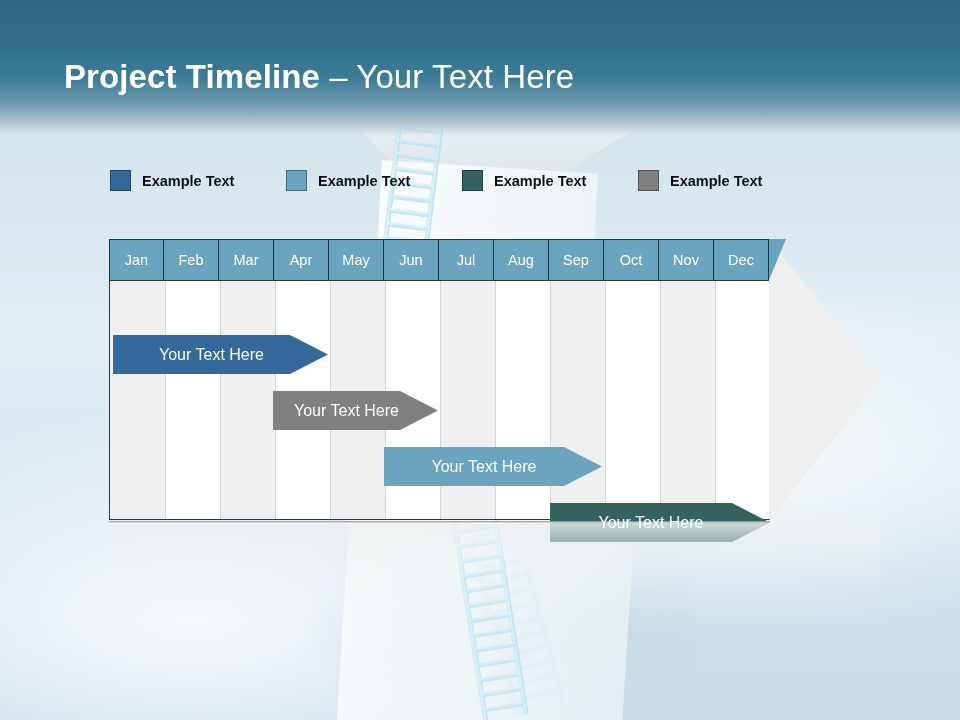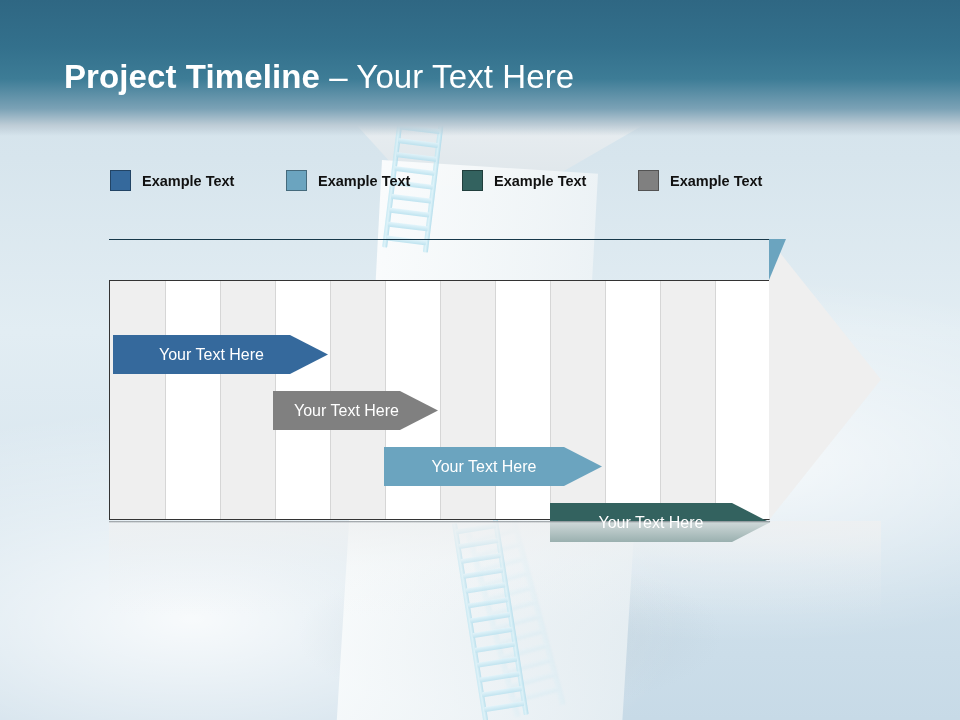--- a/index.html
+++ b/index.html
@@ -379,20 +379,34 @@
         <div class="col-line" style="left: 385px;"></div>
         <div class="col-stripe alt" style="left: 440px;"></div>
         <div class="col-line" style="left: 440px;"></div>
         <div class="col-stripe" style="left: 495px;"></div>
         <div class="col-line" style="left: 495px;"></div>
         <div class="col-stripe alt" style="left: 550px;"></div>
         <div class="col-line" style="left: 550px;"></div>
         <div class="col-stripe" style="left: 605px;"></div>
         <div class="col-line" style="left: 605px;"></div>
       </div>
+    <div class="grid-head">
+        <div class="month-cell" style="left: 0px;">Jan</div>
+        <div class="month-cell" style="left: 55px;">Feb</div>
+        <div class="month-cell" style="left: 110px;">Mar</div>
+        <div class="month-cell" style="left: 165px;">Apr</div>
+        <div class="month-cell" style="left: 220px;">May</div>
+        <div class="month-cell" style="left: 275px;">Jun</div>
+        <div class="month-cell" style="left: 330px;">Jul</div>
+        <div class="month-cell" style="left: 385px;">Aug</div>
+        <div class="month-cell" style="left: 440px;">Sep</div>
+        <div class="month-cell" style="left: 495px;">Oct</div>
+        <div class="month-cell" style="left: 550px;">Nov</div>
+        <div class="month-cell" style="left: 605px;">Dec</div>
+      </div>
     <div class="head-top-line"></div>
   <div class="bar" style="left: 4px; top: 96px; width: 215px;">
         <div class="body" style="background: rgb(53, 105, 156); clip-path: polygon(0% 0%, 177px 0%, 100% 50%, 177px 100%, 0% 100%);"></div>
         <div class="label">Your  Text Here</div>
       </div>
       <div class="bar" style="left: 164px; top: 152px; width: 165px;">
         <div class="body" style="background: rgb(128, 128, 128); clip-path: polygon(0% 0%, 127px 0%, 100% 50%, 127px 100%, 0% 100%);"></div>
         <div class="label">Your  Text Here</div>
       </div>
       <div class="bar" style="left: 275px; top: 208px; width: 218px;">

